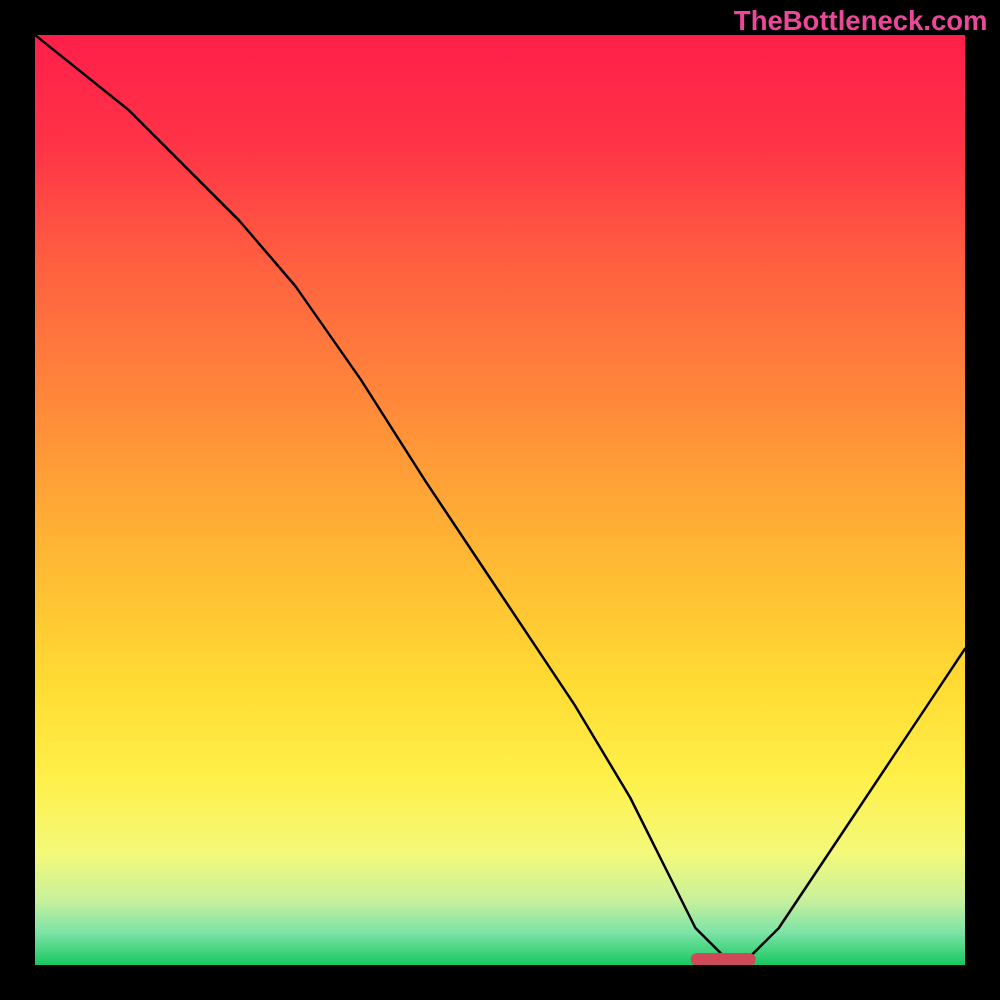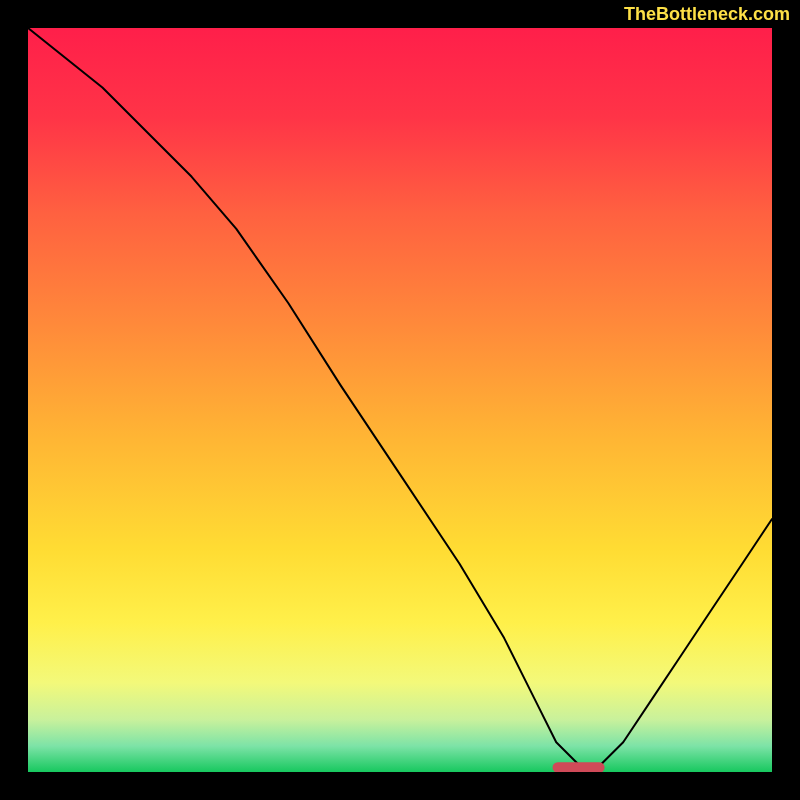--- a/index.html
+++ b/index.html
@@ -20,23 +20,23 @@
     left: 28px;
     top: 28px;
     width: 744px;
     height: 744px;
   }
   #watermark {
     position: absolute;
     top: 4px;
     right: 10px;
     font-family: Arial, Helvetica, sans-serif;
-    font-size: 18px;
+    font-size: 22px;
     font-weight: 600;
-    color: #fde047;
+    color: #ec4899;
     letter-spacing: 0px;
     user-select: none;
     text-align: center;
   }
 </style>
 </head>
 <body>
 
 <div id="wrap">
   <div id="watermark">TheBottleneck.com</div>

